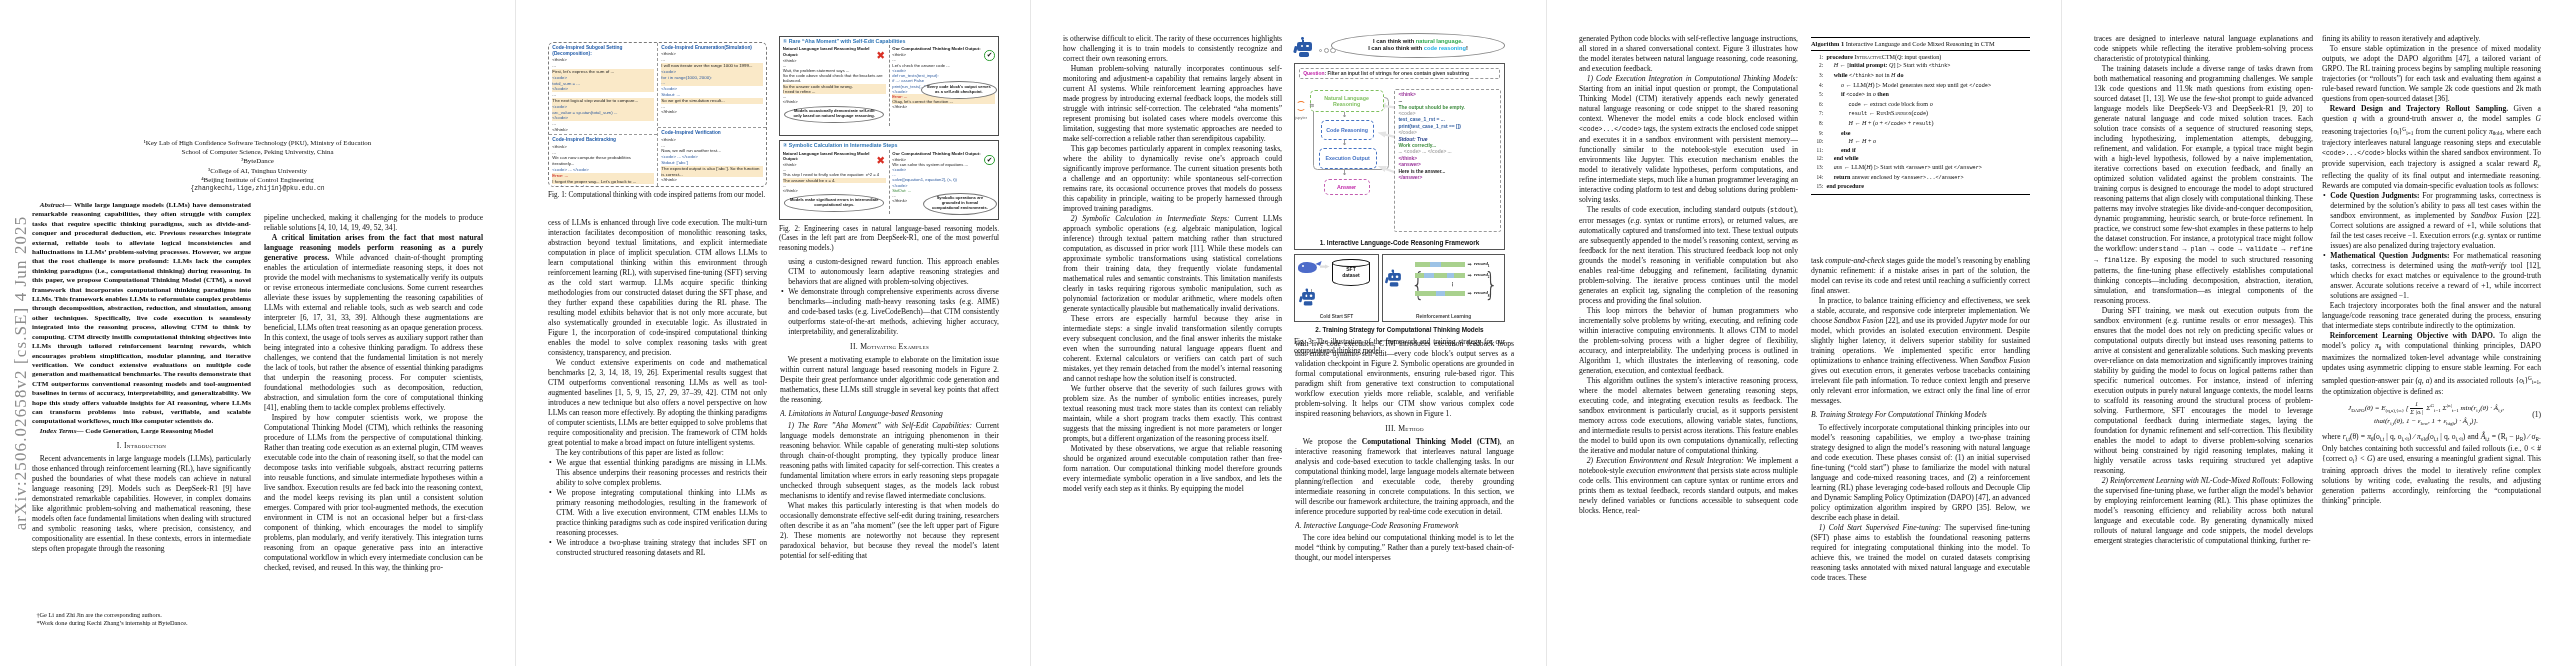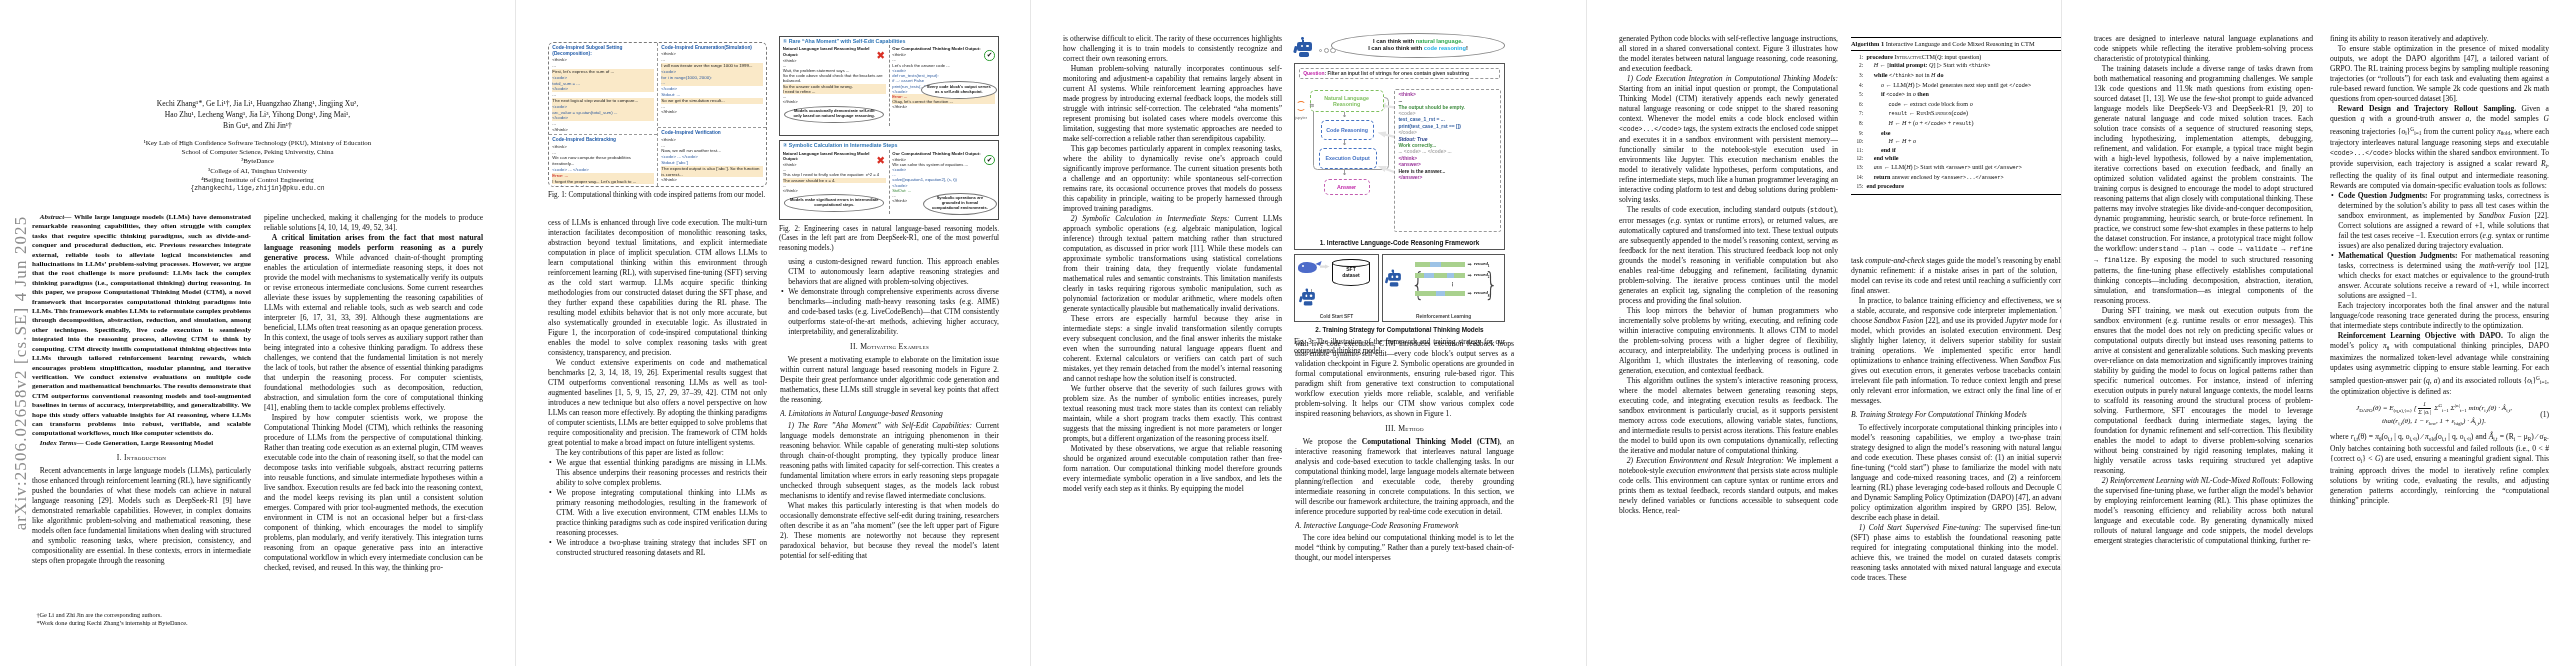--- a/index.html
+++ b/index.html
@@ -154,34 +154,29 @@
   .algbody{flex:1}
   .algo .s-m{font-size:5.2px}
 </style>
 </head>
 <body>
 
 <div class="canvas">
 
   <section class="page" style="left:0">
     <div class="watermark">arXiv:2506.02658v2  [cs.SE]  4 Jun 2025</div>
-    <div class="authors">
-      <div>Kechi Zhang¹*, Ge Li¹†, Jia Li¹, Huangzhao Zhang¹, Jingjing Xu²,</div>
-      <div>Hao Zhu¹, Lecheng Wang¹, Jia Li³, Yihong Dong¹, Jing Mai¹,</div>
-      <div>Bin Gu⁴, and Zhi Jin¹†</div>
-    </div>
     <div class="affil">
       <div>¹Key Lab of High Confidence Software Technology (PKU), Ministry of Education</div>
       <div>School of Computer Science, Peking University, China</div>
       <div>²ByteDance</div>
       <div>³College of AI, Tsinghua University</div>
       <div>⁴Beijing Institute of Control Engineering</div>
       <div class="mono">{zhangkechi,lige,zhijin}@pku.edu.cn</div>
     </div>
-    <div class="col" style="left:32px;top:213px;height:396px">
+    <div class="col" style="left:32px;top:201px;height:396px">
         <div class="para noind boldp"><span class="ilead">Abstract— </span>While large language models (LLMs) have demonstrated remarkable reasoning capabilities, they often struggle with complex tasks that require specific thinking paradigms, such as divide-and-conquer and procedural deduction, etc. Previous researches integrate external, reliable tools to alleviate logical inconsistencies and hallucinations in LLMs’ problem-solving processes. However, we argue that the root challenge is more profound: LLMs lack the complex thinking paradigms (i.e., computational thinking) during reasoning. In this paper, we propose Computational Thinking Model (CTM), a novel framework that incorporates computational thinking paradigms into LLMs. This framework enables LLMs to reformulate complex problems through decomposition, abstraction, reduction, and simulation, among other techniques. Specifically, live code execution is seamlessly integrated into the reasoning process, allowing CTM to think by computing. CTM directly instills computational thinking objectives into LLMs through tailored reinforcement learning rewards, which encourages problem simplification, modular planning, and iterative verification. We conduct extensive evaluations on multiple code generation and mathematical benchmarks. The results demonstrate that CTM outperforms conventional reasoning models and tool-augmented baselines in terms of accuracy, interpretability, and generalizability. We hope this study offers valuable insights for AI reasoning, where LLMs can transform problems into robust, verifiable, and scalable computational workflows, much like computer scientists do.</div>
         <div class="para noind boldp"><span class="ilead">Index Terms— </span>Code Generation, Large Reasoning Model</div>
         <div class="sec">I. Introduction</div>
         <div class="para">Recent advancements in large language models (LLMs), particularly those enhanced through reinforcement learning (RL), have significantly pushed the boundaries of what these models can achieve in natural language reasoning [29]. Models such as DeepSeek-R1 [9] have demonstrated remarkable capabilities. However, in complex domains like algorithmic problem-solving and mathematical reasoning, these models often face fundamental limitations when dealing with structured and symbolic reasoning tasks, where precision, consistency, and compositionality are essential. In these contexts, errors in intermediate steps often propagate through the reasoning</div>
       </div>
     <div class="col" style="left:32px;top:611px;height:36px">
         <div class="fnote">†Ge Li and Zhi Jin are the corresponding authors.</div>
         <div class="fnote">*Work done during Kechi Zhang’s internship at ByteDance.</div>
       </div>
     <div class="col" style="left:264px;top:213px;height:445px">
@@ -497,21 +492,21 @@
     </figure>
     <div class="col" style="left:264px;top:339px;height:266px">
         <div class="para noind">with live code execution, CTM introduces execution feedback loops that enable dynamic self-edit—every code block’s output serves as a validation checkpoint in Figure 2. Symbolic operations are grounded in formal computational environments, ensuring rule-based rigor. This paradigm shift from generative text construction to computational workflow execution yields more reliable, scalable, and verifiable problem-solving. It helps our CTM show various complex code inspired reasoning behaviors, as shown in Figure 1.</div>
         <div class="sec">III. Method</div>
         <div class="para"><span>We propose the </span><span class="s-b">Computational Thinking Model (CTM)</span><span>, an interactive reasoning framework that interleaves natural language analysis and code-based execution to tackle challenging tasks. In our computational thinking model, large language models alternate between planning/reflection and executable code, thereby grounding intermediate reasoning in concrete computations. In this section, we will describe our framework architecture, the training approach, and the inference procedure supported by real-time code execution in detail.</span></div>
         <div class="subsec">A. Interactive Language-Code Reasoning Framework</div>
         <div class="para">The core idea behind our computational thinking model is to let the model “think by computing.” Rather than a purely text-based chain-of-thought, our model intersperses</div>
       </div>
   </section>
 
-  <section class="page pb" style="left:1586px">
+  <section class="page pb" style="left:1546px">
     <div class="col" style="left:32px;top:34px;height:630px">
         <div class="para noind">generated Python code blocks with self-reflective language instructions, all stored in a shared conversational context. Figure 3 illustrates how the model iterates between natural language reasoning, code reasoning, and execution feedback.</div>
         <div class="para"><span class="ilead">1) Code Execution Integration in Computational Thinking Models: </span><span>Starting from an initial input question or prompt, the Computational Thinking Model (CTM) iteratively appends each newly generated natural language reasoning or code snippet to the shared reasoning context. Whenever the model emits a code block enclosed within </span><span class="s-m">&lt;code&gt;...&lt;/code&gt;</span><span> tags, the system extracts the enclosed code snippet and executes it in a sandbox environment with persistent memory—functionally similar to the notebook-style execution used in environments like Jupyter. This execution mechanism enables the model to iteratively validate hypotheses, perform computations, and refine intermediate steps, much like a human programmer leveraging an interactive coding platform to test and debug solutions during problem-solving tasks.</span></div>
         <div class="para"><span>The results of code execution, including standard outputs (</span><span class="s-m">stdout</span><span>), error messages (</span><span class="s-i">e.g.</span><span> syntax or runtime errors), or returned values, are automatically captured and transformed into text. These textual outputs are subsequently appended to the model’s reasoning context, serving as feedback for the next iteration. This structured feedback loop not only grounds the model’s reasoning in verifiable computation but also enables real-time debugging and refinement, facilitating dynamic problem-solving. The iterative process continues until the model generates an explicit  tag, signaling the completion of the reasoning process and providing the final solution.</span></div>
         <div class="para">This loop mirrors the behavior of human programmers who incrementally solve problems by writing, executing, and refining code within interactive computing environments. It allows CTM to model the problem-solving process with a higher degree of flexibility, accuracy, and interpretability. The underlying process is outlined in Algorithm 1, which illustrates the interleaving of reasoning, code generation, execution, and contextual feedback.</div>
         <div class="para">This algorithm outlines the system’s interactive reasoning process, where the model alternates between generating reasoning steps, executing code, and integrating execution results as feedback. The sandbox environment is particularly crucial, as it supports persistent memory across code executions, allowing variable states, functions, and intermediate results to persist across iterations. This feature enables the model to build upon its own computations dynamically, reflecting the iterative and modular nature of computational thinking.</div>
         <div class="para"><span class="ilead">2) Execution Environment and Result Integration: </span><span>We implement a notebook-style </span><span class="s-i">execution environment</span><span> that persists state across multiple code cells. This environment can capture syntax or runtime errors and prints them as textual feedback, records standard outputs, and makes newly defined variables or functions accessible to subsequent code blocks. Hence, real-</span></div>
       </div>
     <div class="algo">
       <div class="algtitle"><span class="s-b">Algorithm 1 </span><span>Interactive Language and Code Mixed Reasoning in CTM</span></div>
@@ -587,21 +582,21 @@
       </div>
   </section>
 
   <section class="page pb" style="left:2061px">
     <div class="col" style="left:32px;top:34px;height:550px">
         <div class="para noind">traces are designed to interleave natural language explanations and code snippets while reflecting the iterative problem-solving process characteristic of prototypical thinking.</div>
         <div class="para"><span>The training datasets include a diverse range of tasks drawn from both mathematical reasoning and programming challenges. We sample 13k code questions and 11.9k math questions from existing open-sourced dataset [1, 13]. We use the few-shot prompt to guide advanced language models like DeepSeek-V3 and DeepSeek-R1 [9, 20] to generate natural language and code mixed solution traces. Each solution trace consists of a sequence of structured reasoning steps, including hypothesizing, implementation attempts, debugging, refinement, and validation. For example, a typical trace might begin with a high-level hypothesis, followed by a naive implementation, iterative corrections based on execution feedback, and finally an optimized solution validated against the problem constraints. The training corpus is designed to encourage the model to adopt structured reasoning patterns that align closely with computational thinking. These patterns may involve strategies like divide-and-conquer decomposition, dynamic programming, heuristic search, or brute-force refinement. In practice, we construct some few-shot examples in these patterns to help the dataset construction. For instance, a prototypical trace might follow the workflow: </span><span class="s-m">understand → plan → code → validate → refine → finalize</span><span>. By exposing the model to such structured reasoning patterns, the fine-tuning phase effectively establishes computational thinking concepts—including decomposition, abstraction, iteration, simulation, and transformation—as integral components of the reasoning process.</span></div>
         <div class="para">During SFT training, we mask out execution outputs from the sandbox environment (e.g. runtime results or error messages). This ensures that the model does not rely on predicting specific values or computational outputs directly but instead uses reasoning patterns to arrive at consistent and generalizable solutions. Such masking prevents over-reliance on data memorization and significantly improves training stability by guiding the model to focus on logical patterns rather than specific numerical outcomes. For instance, instead of inferring execution outputs in purely natural language contexts, the model learns to scaffold its reasoning around the structural process of problem-solving. Furthermore, SFT encourages the model to leverage computational feedback during intermediate stages, laying the foundation for dynamic refinement and self-correction. This flexibility enables the model to adapt to diverse problem-solving scenarios without being constrained by rigid reasoning templates, making it highly versatile across tasks requiring structured yet adaptive reasoning.</div>
         <div class="para"><span class="ilead">2) Reinforcement Learning with NL-Code-Mixed Rollouts: </span>Following the supervised fine-tuning phase, we further align the model’s behavior by employing reinforcement learning (RL). This phase optimizes the model’s reasoning efficiency and reliability across both natural language and executable code. By generating dynamically mixed rollouts of natural language and code snippets, the model develops emergent strategies characteristic of computational thinking, further re-</div>
       </div>
-    <div class="col" style="left:268px;top:34px;height:553px">
+    <div class="col" style="left:260px;top:34px;height:553px">
         <div class="para noind">fining its ability to reason iteratively and adaptively.</div>
         <div class="para">To ensure stable optimization in the presence of mixed modality outputs, we adopt the DAPO algorithm [47], a tailored variant of GRPO. The RL training process begins by sampling multiple reasoning trajectories (or “rollouts”) for each task and evaluating them against a rule-based reward function. We sample 2k code questions and 2k math questions from open-sourced dataset [36].</div>
         <div class="para"><span class="blead">Reward Design and Trajectory Rollout Sampling. </span><span>Given a question </span><span class="s-i">q</span><span> with a ground-truth answer </span><span class="s-i">a</span><span>, the model samples </span><span class="s-i">G</span><span> reasoning trajectories {</span><span class="s-i">o</span><span class="s-sub">i</span><span>}</span><span class="s-sup">G</span><span class="s-sub">i=1</span><span> from the current policy </span><span class="s-i">π</span><span class="s-sub">θold</span><span>, where each trajectory interleaves natural language reasoning steps and executable </span><span class="s-m">&lt;code&gt;...&lt;/code&gt;</span><span> blocks within the shared sandbox environment. To provide supervision, each trajectory is assigned a scalar reward </span><span class="s-i">R</span><span class="s-sub">i</span><span>, reflecting the quality of its final output and intermediate reasoning. Rewards are computed via domain-specific evaluation tools as follows:</span></div>
         <div class="bullet"><span class="bmark">•</span><span class="blead">Code Question Judgments: </span><span>For programming tasks, correctness is determined by the solution’s ability to pass all test cases within the sandbox environment, as implemented by </span><span class="s-i">Sandbox Fusion</span><span> [22]. Correct solutions are assigned a reward of +1, while solutions that fail the test cases receive −1. Execution errors (</span><span class="s-i">e.g.</span><span> syntax or runtime issues) are also penalized during trajectory evaluation.</span></div>
         <div class="bullet"><span class="bmark">•</span><span class="blead">Mathematical Question Judgments: </span><span>For mathematical reasoning tasks, correctness is determined using the </span><span class="s-i">math-verify</span><span> tool [12], which checks for exact matches or equivalence to the ground-truth answer. Accurate solutions receive a reward of +1, while incorrect solutions are assigned −1.</span></div>
         <div class="para">Each trajectory incorporates both the final answer and the natural language/code reasoning trace generated during the process, ensuring that intermediate steps contribute indirectly to the optimization.</div>
         <div class="para"><span class="blead">Reinforcement Learning Objective with DAPO. </span><span>To align the model’s policy </span><span class="s-i">π</span><span class="s-sub">θ</span><span> with computational thinking principles, DAPO maximizes the normalized token-level advantage while constraining updates using asymmetric clipping to ensure stable learning. For each sampled question-answer pair (</span><span class="s-i">q, a</span><span>) and its associated rollouts {</span><span class="s-i">o</span><span class="s-sub">i</span><span>}</span><span class="s-sup">G</span><span class="s-sub">i=1</span><span>, the optimization objective is defined as:</span></div>
         <div class="eqrow">
           <span class="eqbody">
             <span class="eqline"><span class="s-i">J</span><span class="s-sub">DAPO</span><span>(θ) = E</span><span class="s-sub">(q,a),{oᵢ}</span><span> [</span><span class="frac">

